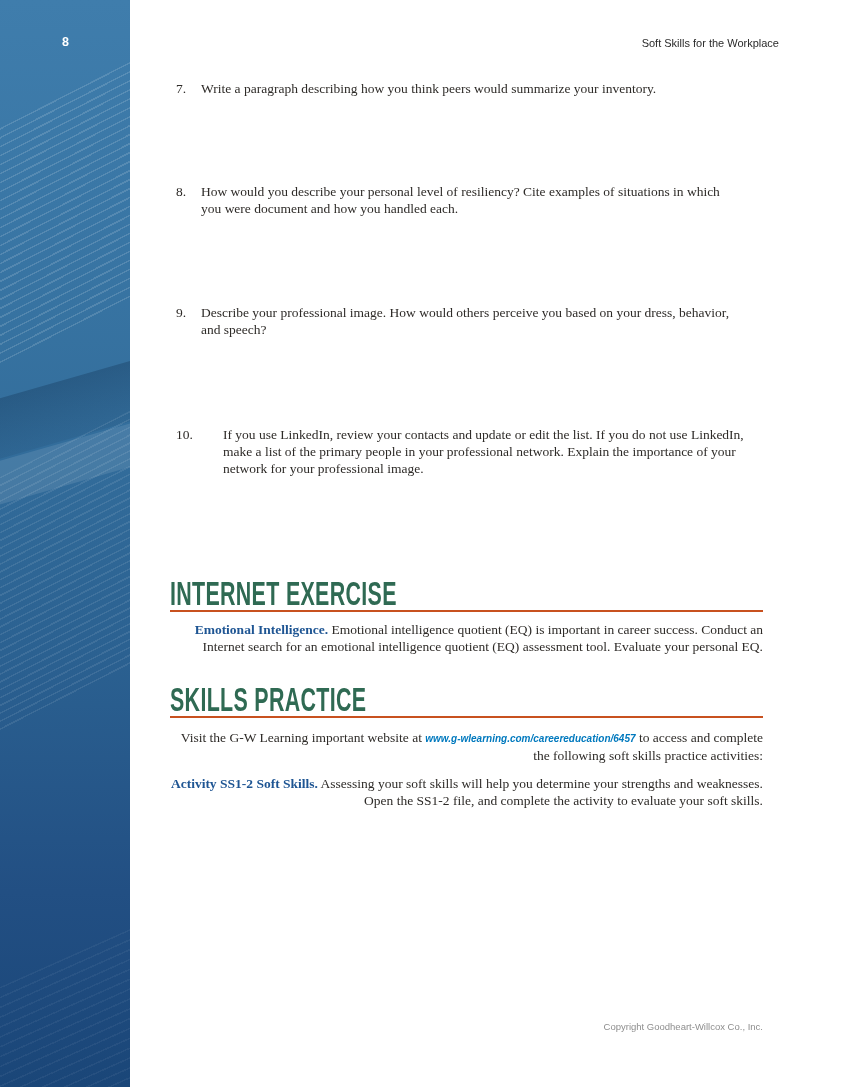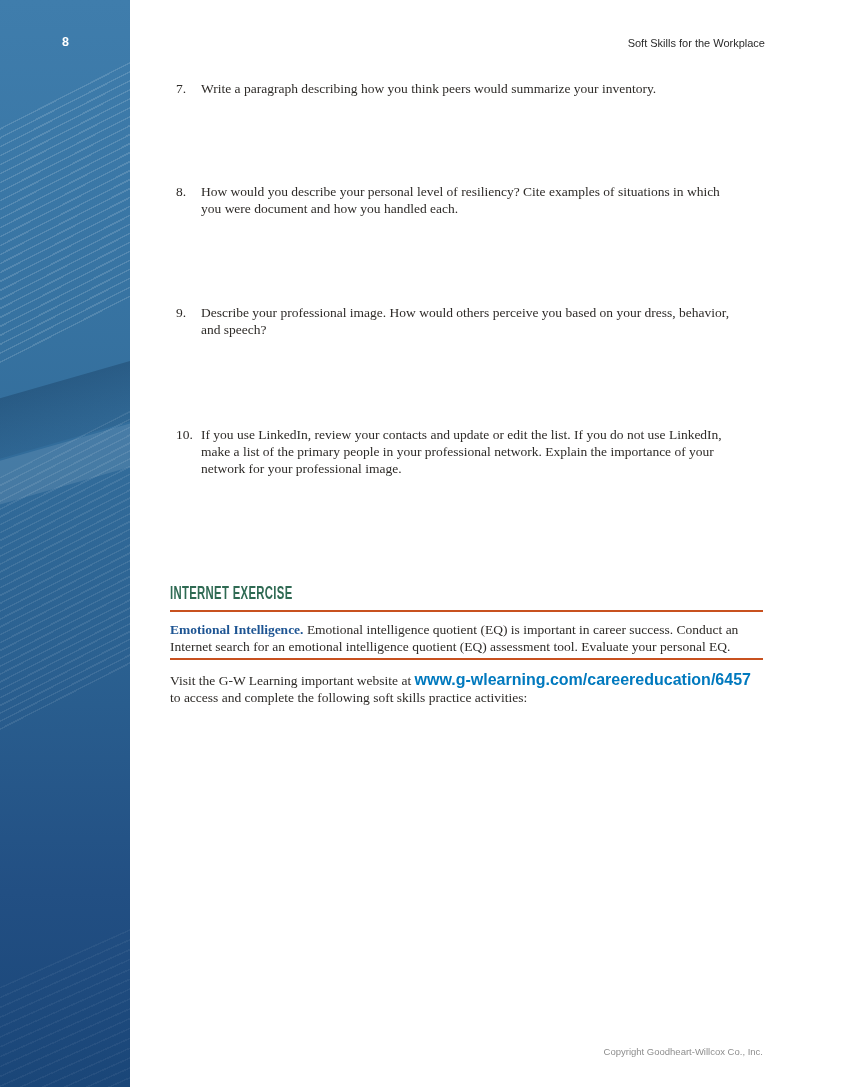--- a/index.html
+++ b/index.html
@@ -50,81 +50,82 @@
       rgba(255,255,255,0.05) 0 1.5px, rgba(255,255,255,0) 1.5px 9px);
   }
   .page-num {
     position: absolute; left: 62px; top: 35px; z-index: 5;
     font-family: "Liberation Sans", sans-serif;
     font-size: 12.5px; font-weight: 700; color: #ffffff;
   }
 
   
   .running-head {
-    position: absolute; top: 37px; right: 84px;
+    position: absolute; top: 37px; right: 70px;
     font-family: "Liberation Sans", sans-serif;
     font-size: 11px; color: #2b2b2b;
   }
   .copyright {
-    position: absolute; top: 1046px; right: 86px;
+    position: absolute; top: 1021px; right: 86px;
     font-family: "Liberation Sans", sans-serif;
     font-size: 9.5px; color: var(--footer-gray);
   }
 
   
   .content {
     position: absolute; left: 170px; top: 0;
     width: 593px;
     color: var(--body-text);
     font-size: 13.5px; line-height: 17px;
   }
   ol.questions { list-style: none; margin: 0; padding: 0; }
   ol.questions li { display: flex; margin: 0 0 0 6px; }
   .qnum { flex: 0 0 25px; }
   .qtext { flex: 1; max-width: 540px; }
   #q7  { margin-top: 80px; }
   #q8  { margin-top: 86px; }
   #q9  { margin-top: 87px; }
-  #q10 { margin-top: 88px; }
+  #q10 { margin-top: 88px; justify-content: space-between; }
 
   .section-title {
     margin: 0;
     font-family: "Liberation Sans", sans-serif;
     font-weight: 700;
-    font-size: 18px; line-height: 27px;
+    font-size: 34px; line-height: 27px;
     color: var(--heading-green);
     white-space: nowrap;
   }
   .section-title .ht {
     display: inline-block;
     transform: scale(0.63, 1.0);
     transform-origin: 0 50%;
     letter-spacing: 0.5px;
   }
   #sec-internet .section-title { margin-top: 103px; }
   #sec-skills   .section-title { margin-top: 31px; }
   .rule { height: 1.5px; background: var(--rule-orange); margin-top: 3px; }
 
-  .content p { margin: 0; }
+  .content p { margin: 0; text-align: right; }
   .para-ie     { margin-top: 9.5px !important; }
   .para-sp     { margin-top: 11.5px !important; }
   .para-act1   { margin-top: 5px !important; }
   .para-act2   { margin-top: 11px !important; }
 
   .lead {
     font-weight: 700;
     color: var(--lead-navy);
   }
   .weblink {
     font-family: "Liberation Sans", sans-serif;
     font-weight: 700;
-    font-size: 16px;
+    font-size: 10px;
     color: var(--link-blue);
     text-decoration: none;
     cursor: pointer;
+    font-style: italic;
   }
 </style>
 </head>
 <body>
 
 <div class="page">
 
   <aside class="sidebar">
     <div class="layer fan1"></div>
     <div class="layer band-dark"></div>
@@ -161,23 +162,29 @@
       <h2 class="section-title">
         <span class="ht">INTERNET EXERCISE</span>
       </h2>
       <div class="rule"></div>
       <p class="para-ie">
         <span class="lead">Emotional Intelligence.</span><span> Emotional intelligence quotient (EQ) is important in career success. Conduct an Internet search for an emotional intelligence quotient (EQ) assessment tool. Evaluate your personal EQ.</span>
       </p>
     </section>
 
     <section id="sec-skills">
+      <h2 class="section-title">
+        <span class="ht">SKILLS PRACTICE</span>
+      </h2>
       <div class="rule"></div>
       <p class="para-sp">
         <span>Visit the G-W Learning important website at </span><a class="weblink">www.g-wlearning.com/careereducation/6457</a><span> to access and complete the following soft skills practice activities:</span>
+      </p>
+      <p class="para-act2">
+        <span class="lead">Activity SS1-2 Soft Skills.</span><span> Assessing your soft skills will help you determine your strengths and weaknesses. Open the SS1-2 file, and complete the activity to evaluate your soft skills.</span>
       </p>
     </section>
 
   </main>
 
   <div class="copyright">Copyright Goodheart-Willcox Co., Inc.</div>
 
 </div>
 
 </body></html>

